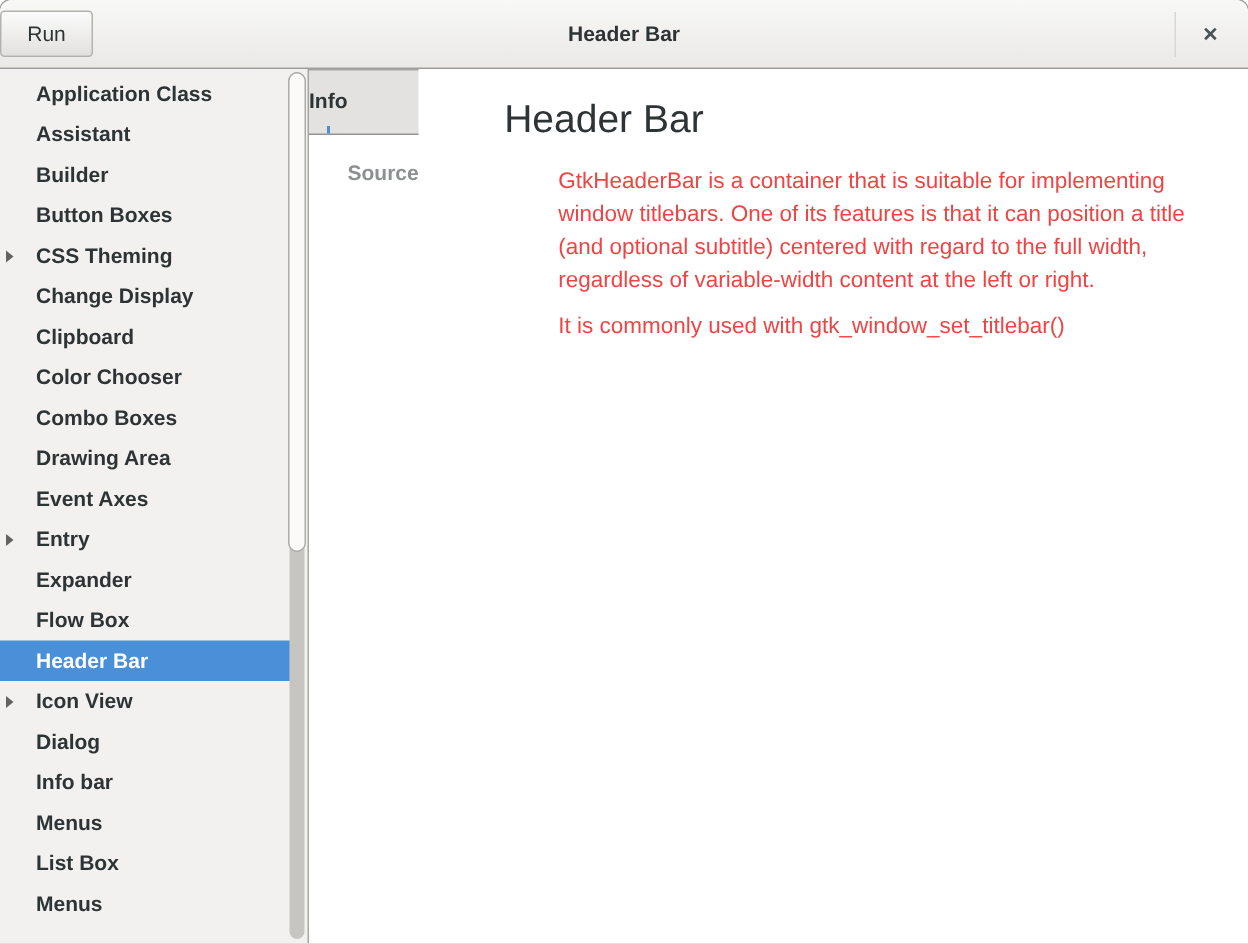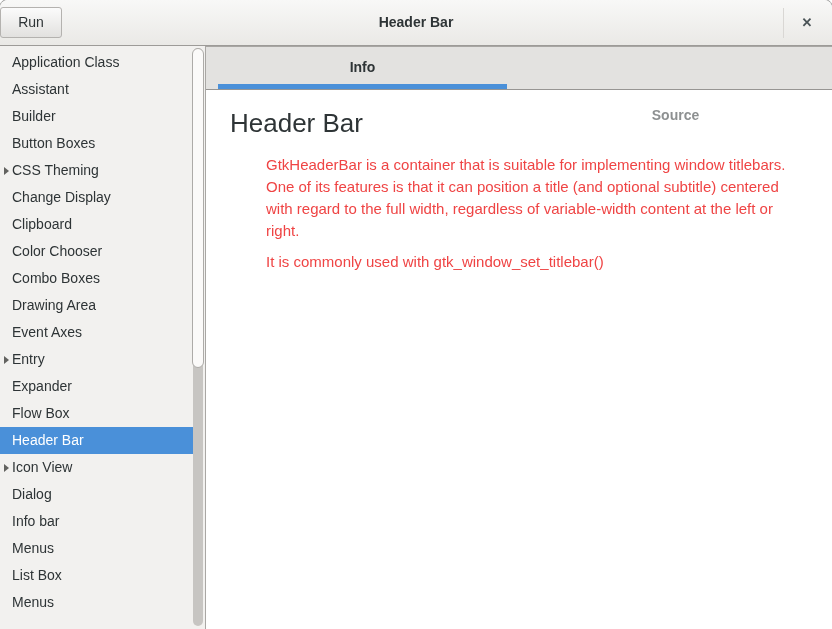--- a/index.html
+++ b/index.html
@@ -62,25 +62,26 @@
   .sidebar {
     width: 206px; flex: 0 0 206px;
     background: #f2f1ef;
     border-right: 1px solid #a9a7a4;
     position: relative;
     overflow: hidden;
   }
   .demo-list { padding-top: 3px; }
   .list-item {
     height: 27px; line-height: 27px;
-    padding-left: 12px; margin-right: 4px;
+    padding-left: 24px; margin-right: 4px;
     font-size: 14px; color: #2e3436;
     white-space: nowrap; overflow: hidden;
     position: relative;
     cursor: pointer;
+    font-weight: bold;
   }
   .list-item.selected {
     background: var(--selection, #4a90d9);
     color: #ffffff;
   }
   .expander-arrow {
     position: absolute; left: 4px; top: 50%;
     margin-top: -4px;
     width: 0; height: 0;
     border-left: 5px solid #62625f;
@@ -99,21 +100,21 @@
   }
   .sb-slider {
     position: absolute; left: 0; right: 1px; top: 2px;
     height: 320px;
     background: #fbfaf9;
     border: 1px solid #adaba8;
     border-radius: 6px;
   }
 
   
-  .content { flex: 1; display: flex; flex-direction: column; background: #ffffff; min-width: 0; }
+  .content { flex: 1; display: flex; flex-direction: row; background: #ffffff; min-width: 0; gap: 33px; }
   .tabbar {
     height: 44px; flex: 0 0 44px;
     background: #e3e2e0;
     border-top: 1px solid #a8a6a3;
     border-bottom: 1px solid #979593;
     display: flex;
   }
   .tab {
     flex: 1 1 50%;
     text-align: center;

